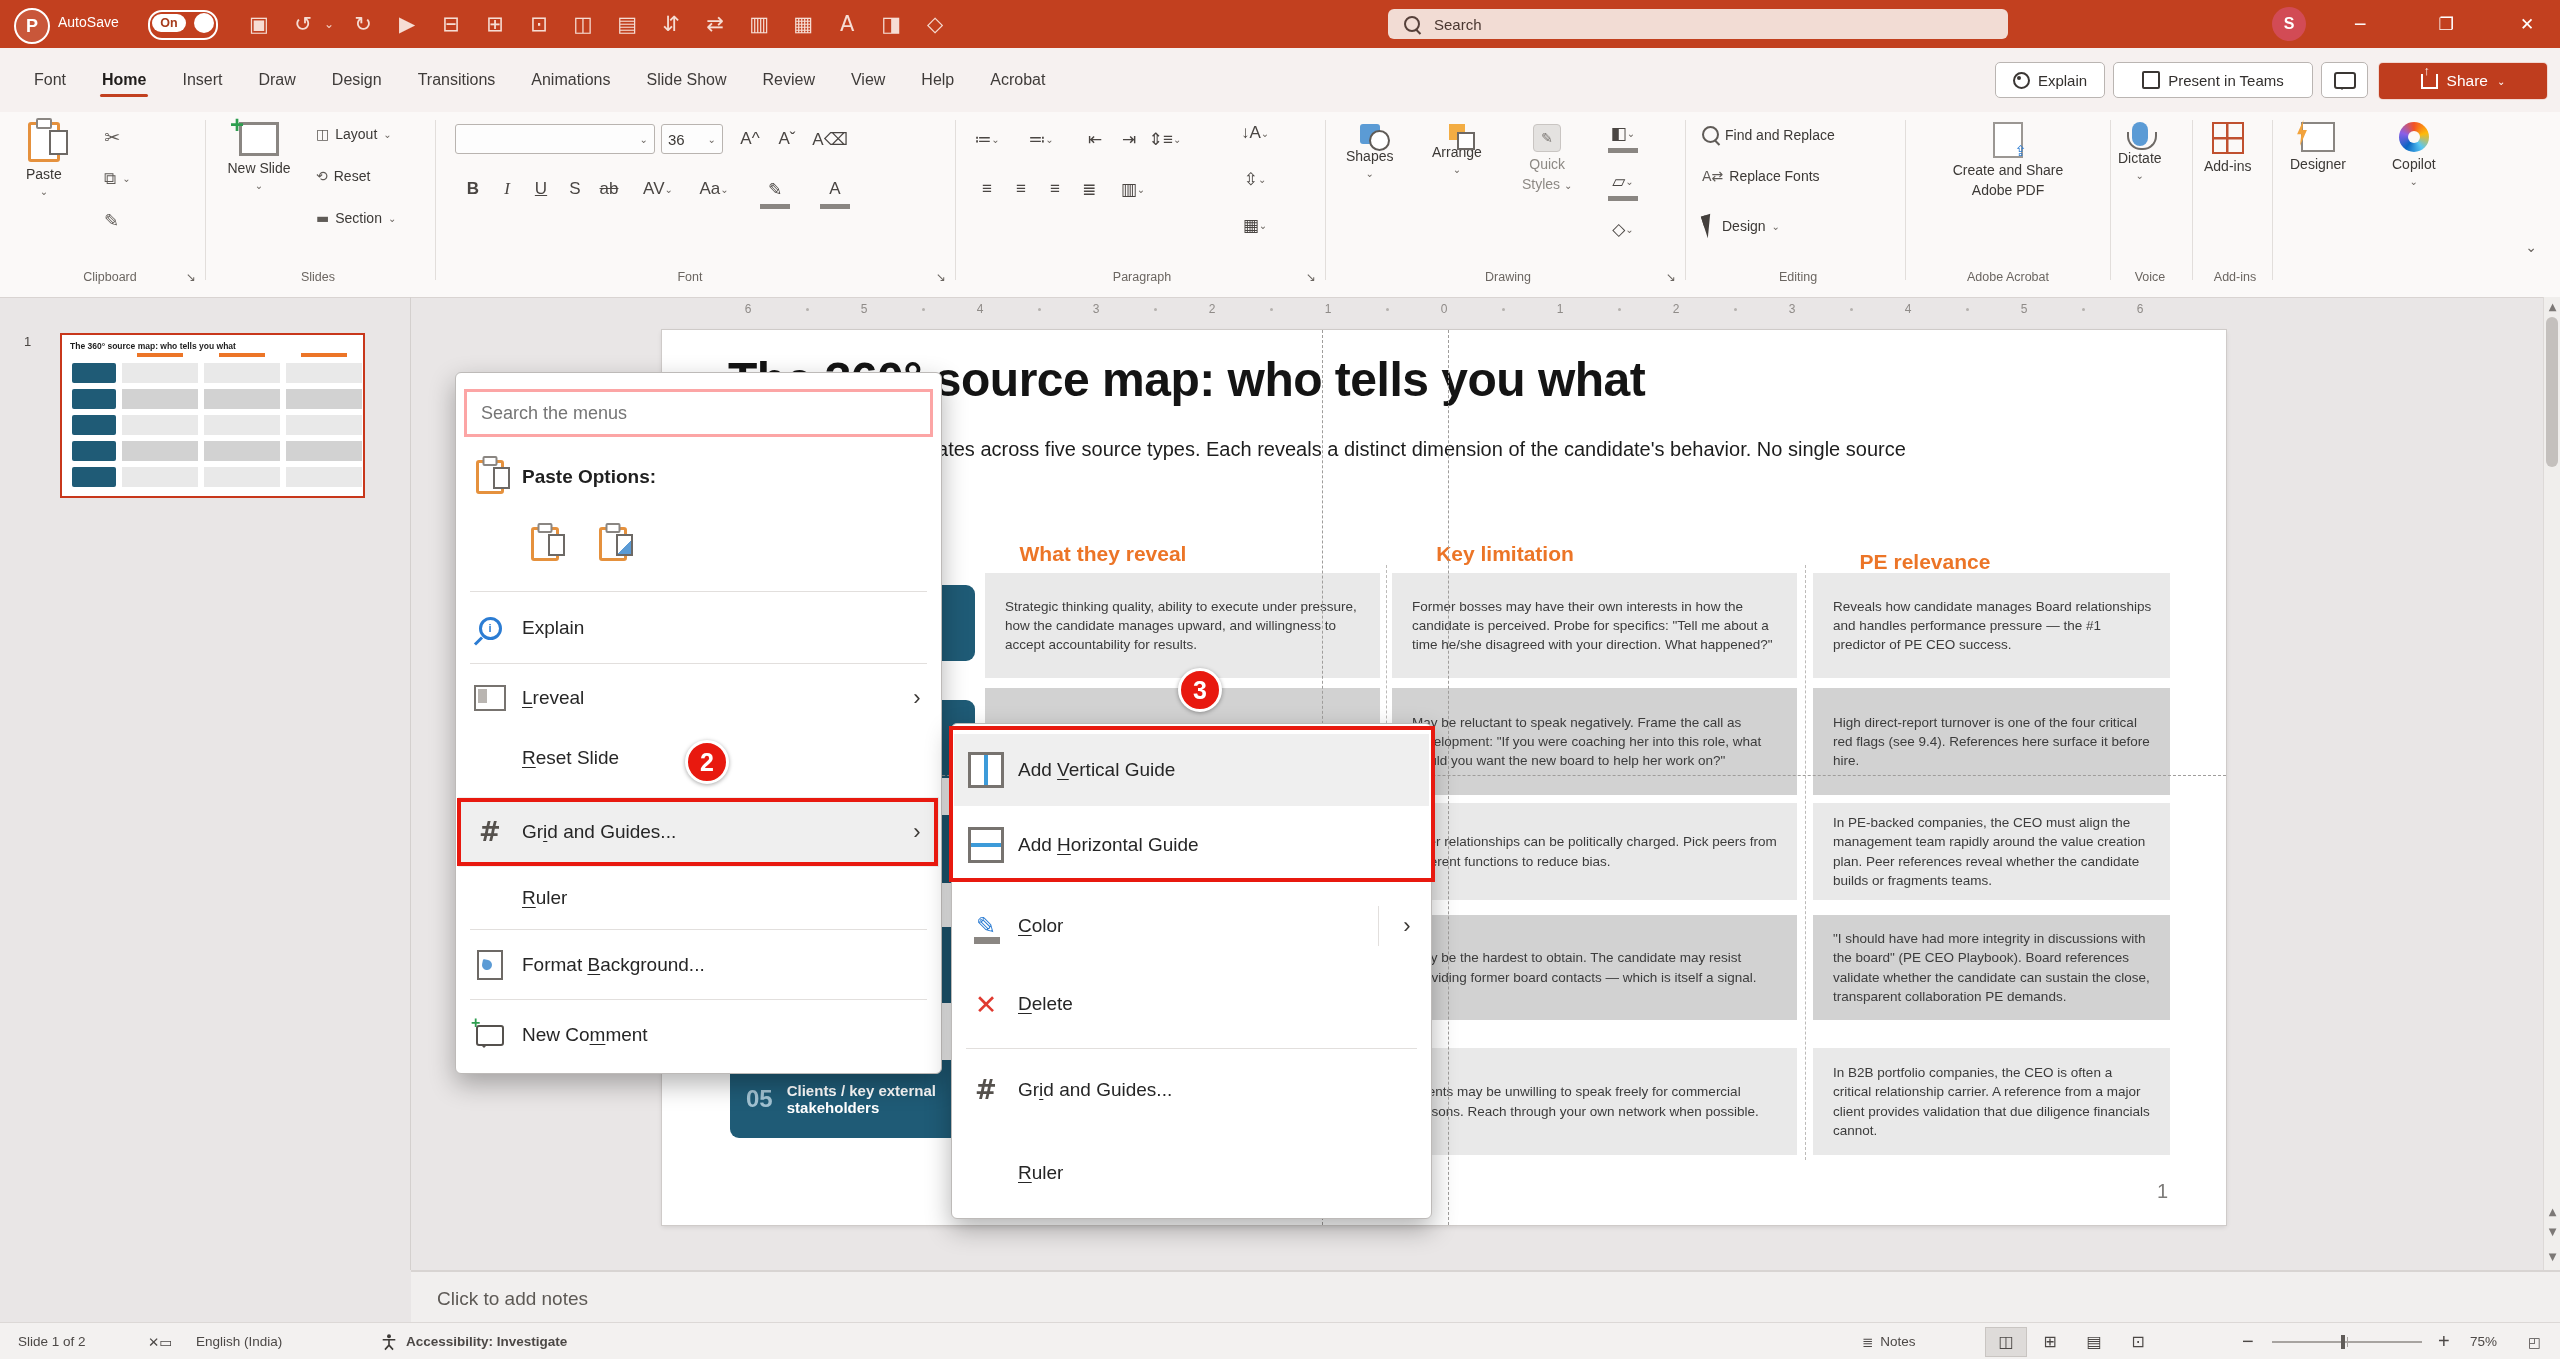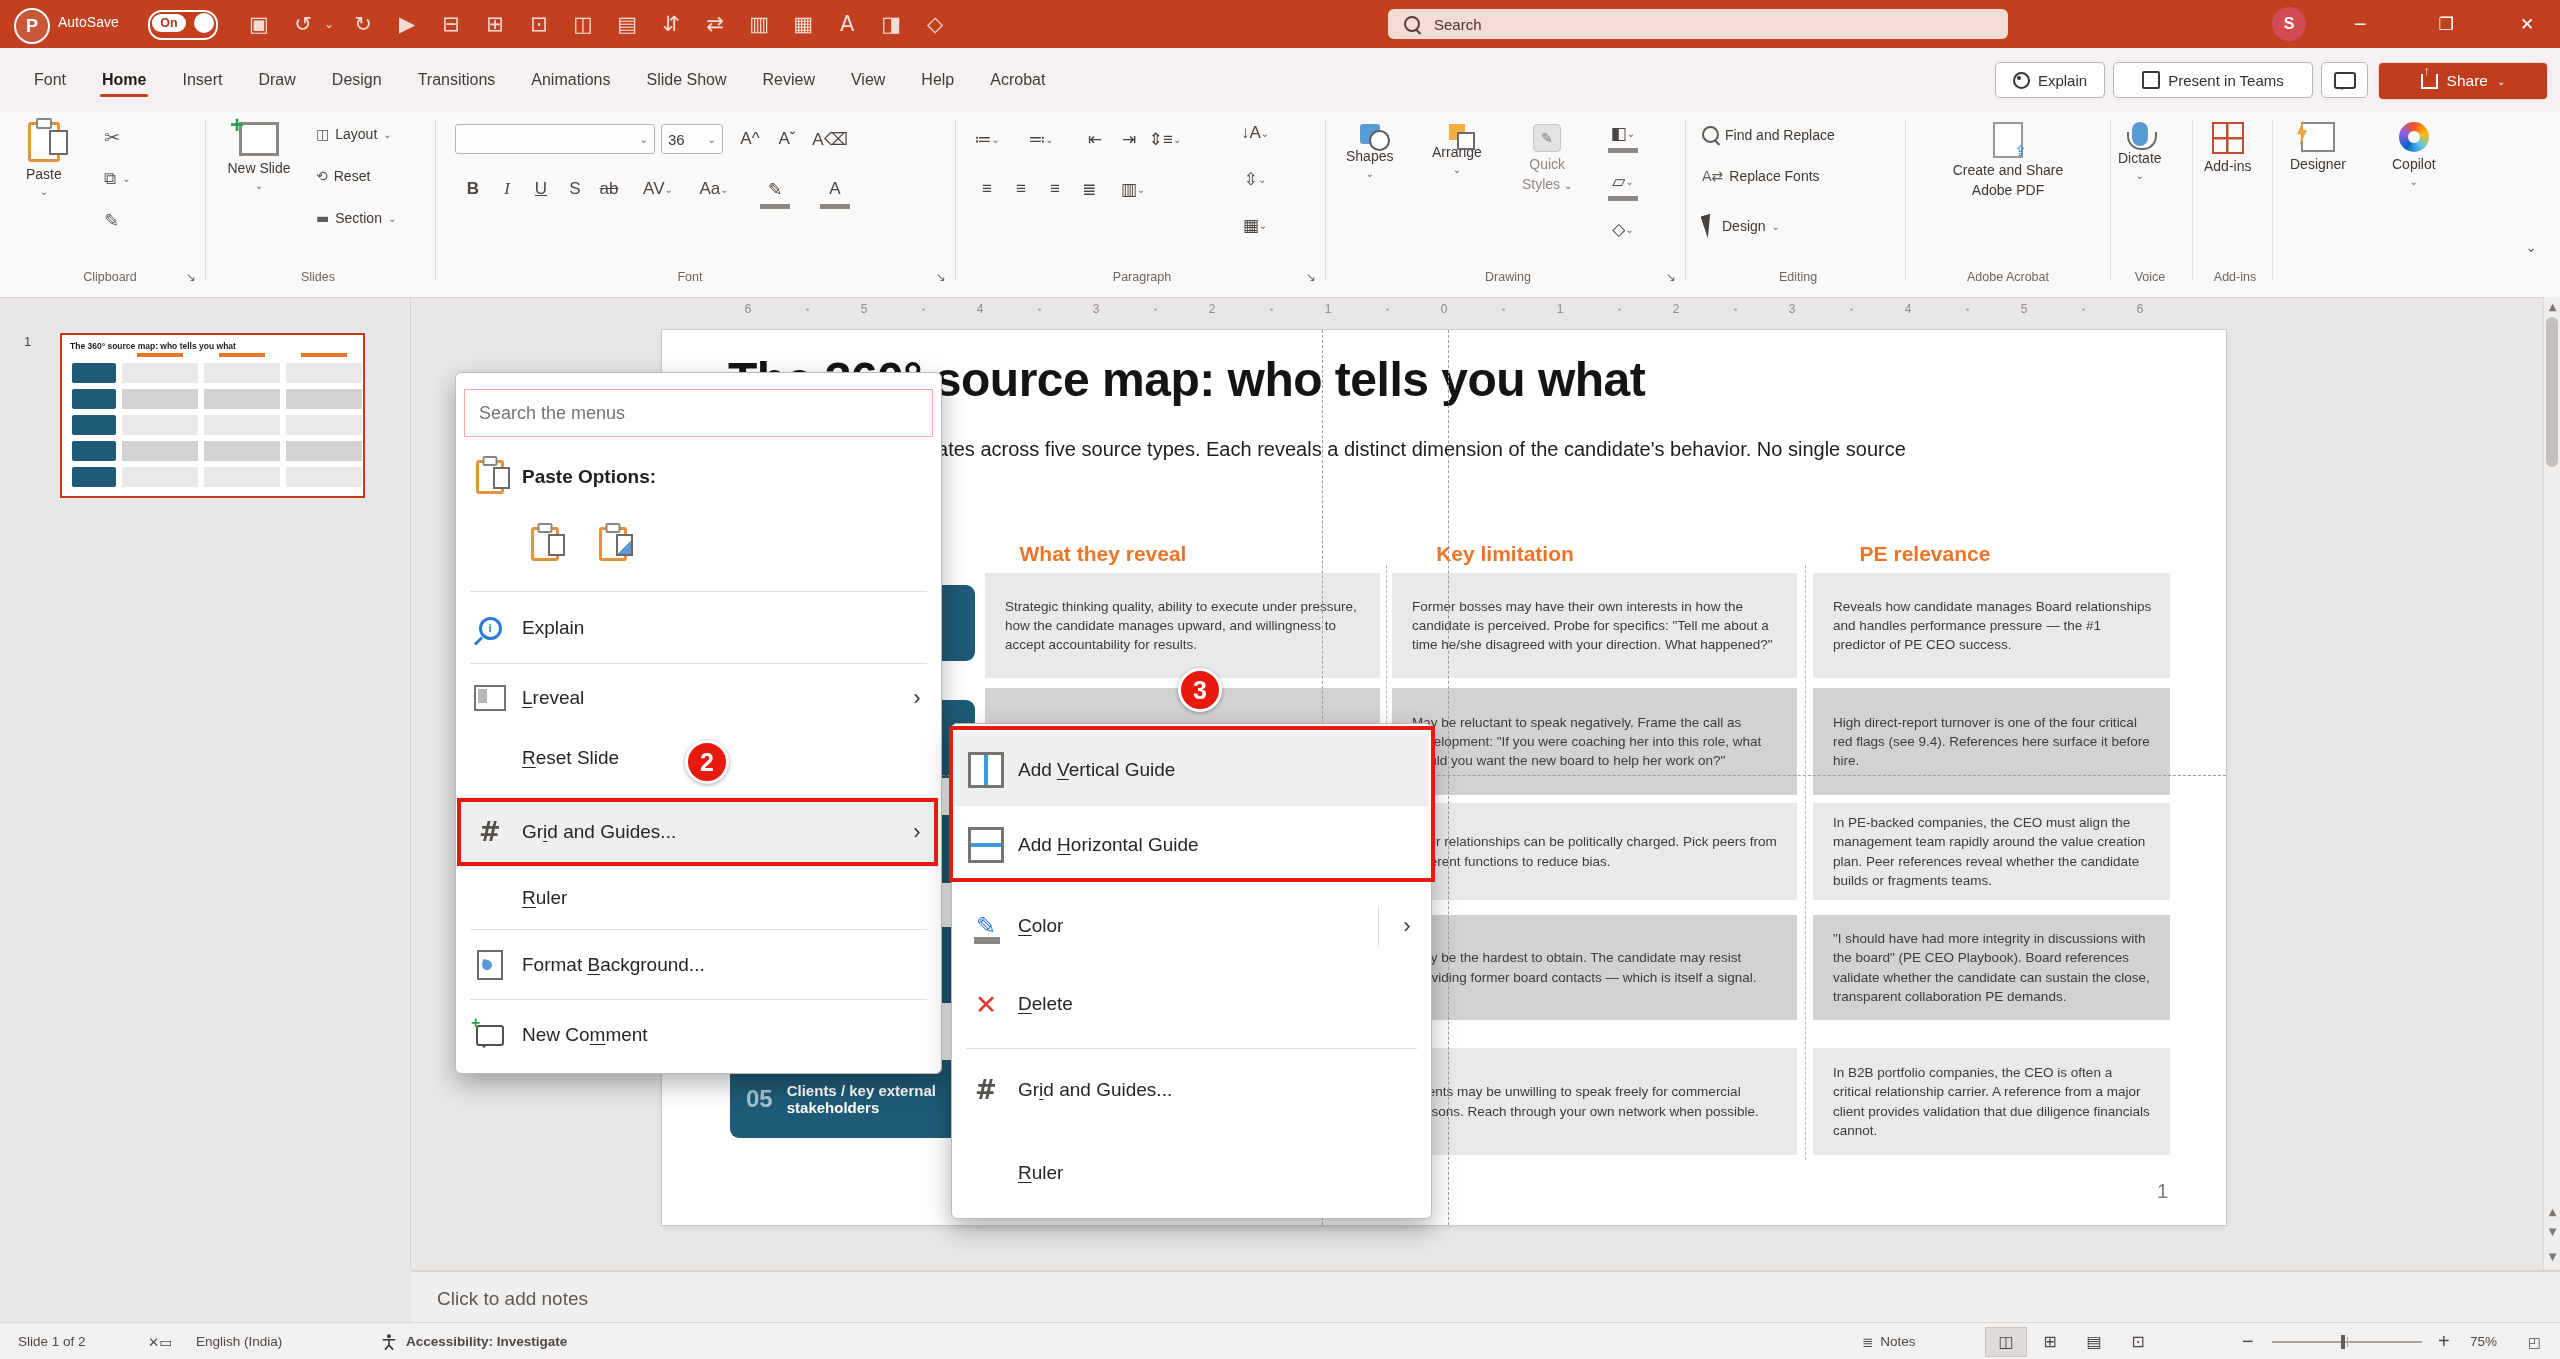--- a/index.html
+++ b/index.html
@@ -110,21 +110,21 @@
   .statusbar{position:absolute;left:0;top:1322px;width:2560px;height:37px;background:#f3f1f0;border-top:1px solid #dcd8d6;font-size:13.5px;color:#4c4846;}
   .sb{position:absolute;top:0;height:37px;display:flex;align-items:center;}
   .sb .ic{font-family:"DejaVu Sans",sans-serif;}
   .viewbtn{width:42px;height:30px;margin-top:0;display:flex;align-items:center;justify-content:center;font-size:16px;color:#4c4846;font-family:"DejaVu Sans",sans-serif;}
   .viewbtn.sel{background:#dedbd9;border:1px solid #c9c5c2;box-sizing:border-box;}
   .zoomtrack{width:150px;height:2px;background:#a7a3a0;position:relative;}
   .zoomtrack .tick{position:absolute;left:50%;top:-4px;width:1px;height:10px;background:#a7a3a0;}
   .zoomtrack .zthumb{position:absolute;left:46%;top:-6px;width:4px;height:14px;background:#5f5b58;}
   
   .menu{position:absolute;background:#fff;border:1px solid #bdbab8;border-radius:6px;box-shadow:0 10px 26px rgba(0,0,0,.30);}
-  .msearch{position:absolute;left:8px;top:16px;width:469px;height:48px;box-sizing:border-box;border:1px solid #fca5a5;background:#fff;
+  .msearch{position:absolute;left:8px;top:16px;width:469px;height:48px;box-sizing:border-box;border:3px solid #fca5a5;background:#fff;
            font-size:18px;color:#6d6965;padding:0 14px;font-family:inherit;outline:none;}
   .mi{position:absolute;left:2px;width:calc(100% - 4px);display:flex;align-items:center;font-size:19px;color:#262626;box-sizing:border-box;}
   .mi .mic{width:64px;display:flex;align-items:center;justify-content:center;flex:0 0 64px;}
   .mi .mtx{flex:1;}
   .mi .marr{width:44px;font-size:22px;color:#3c3936;flex:0 0 44px;text-align:center;}
   .mi.hl{background:#efefef;}
   .msep{position:absolute;left:14px;width:calc(100% - 28px);height:1px;background:#e2dfdd;}
   .mhdr{font-weight:bold;color:#1f1f1f;}
   .pbtn{width:44px;height:48px;display:flex;align-items:center;justify-content:center;margin-right:22px;border:1px solid transparent;}
   .icClip{width:22px;height:28px;border:3px solid #e5913d;border-radius:3px;position:relative;background:#fff;display:inline-block;}
@@ -457,21 +457,21 @@
       <span class="ruler-dot" style="left: 2082px;"></span>
       <span class="ruler-num" style="left: 2140px;">6</span>
     </div>
 
   <div class="slide">
     <div class="sl-title">The 360° source map: who tells you what</div>
     <div class="sl-sub">A strong design triangulates across five source types. Each reveals a distinct dimension of the candidate's behavior. No single source gives the full picture.</div>
     <div id="slidetable">
         <div class="sl-h" style="left: 441px;">What they reveal</div>
         <div class="sl-h" style="left: 843px;">Key limitation</div>
-        <div class="sl-h" style="left: 1263px;">PE relevance</div>
+        <div class="sl-h" style="left: 1263px; margin-top: 8px;">PE relevance</div>
         <div class="rowtab" style="left: 68px; top: 255px; width: 245px; height: 76px;">
           <span class="n"></span>
           <span class="t"></span>
         </div>
         <div class="cell light" style="left: 323px; top: 243px; width: 395px; height: 105px;">
           <span>Strategic thinking quality, ability to execute under pressure, how the candidate manages upward, and willingness to accept accountability for results.</span>
         </div>
         <div class="cell light" style="left: 730px; top: 243px; width: 405px; height: 105px;">
           <span>Former bosses may have their own interests in how the candidate is perceived. Probe for specifics: "Tell me about a time he/she disagreed with your direction. What happened?"</span>
         </div>

